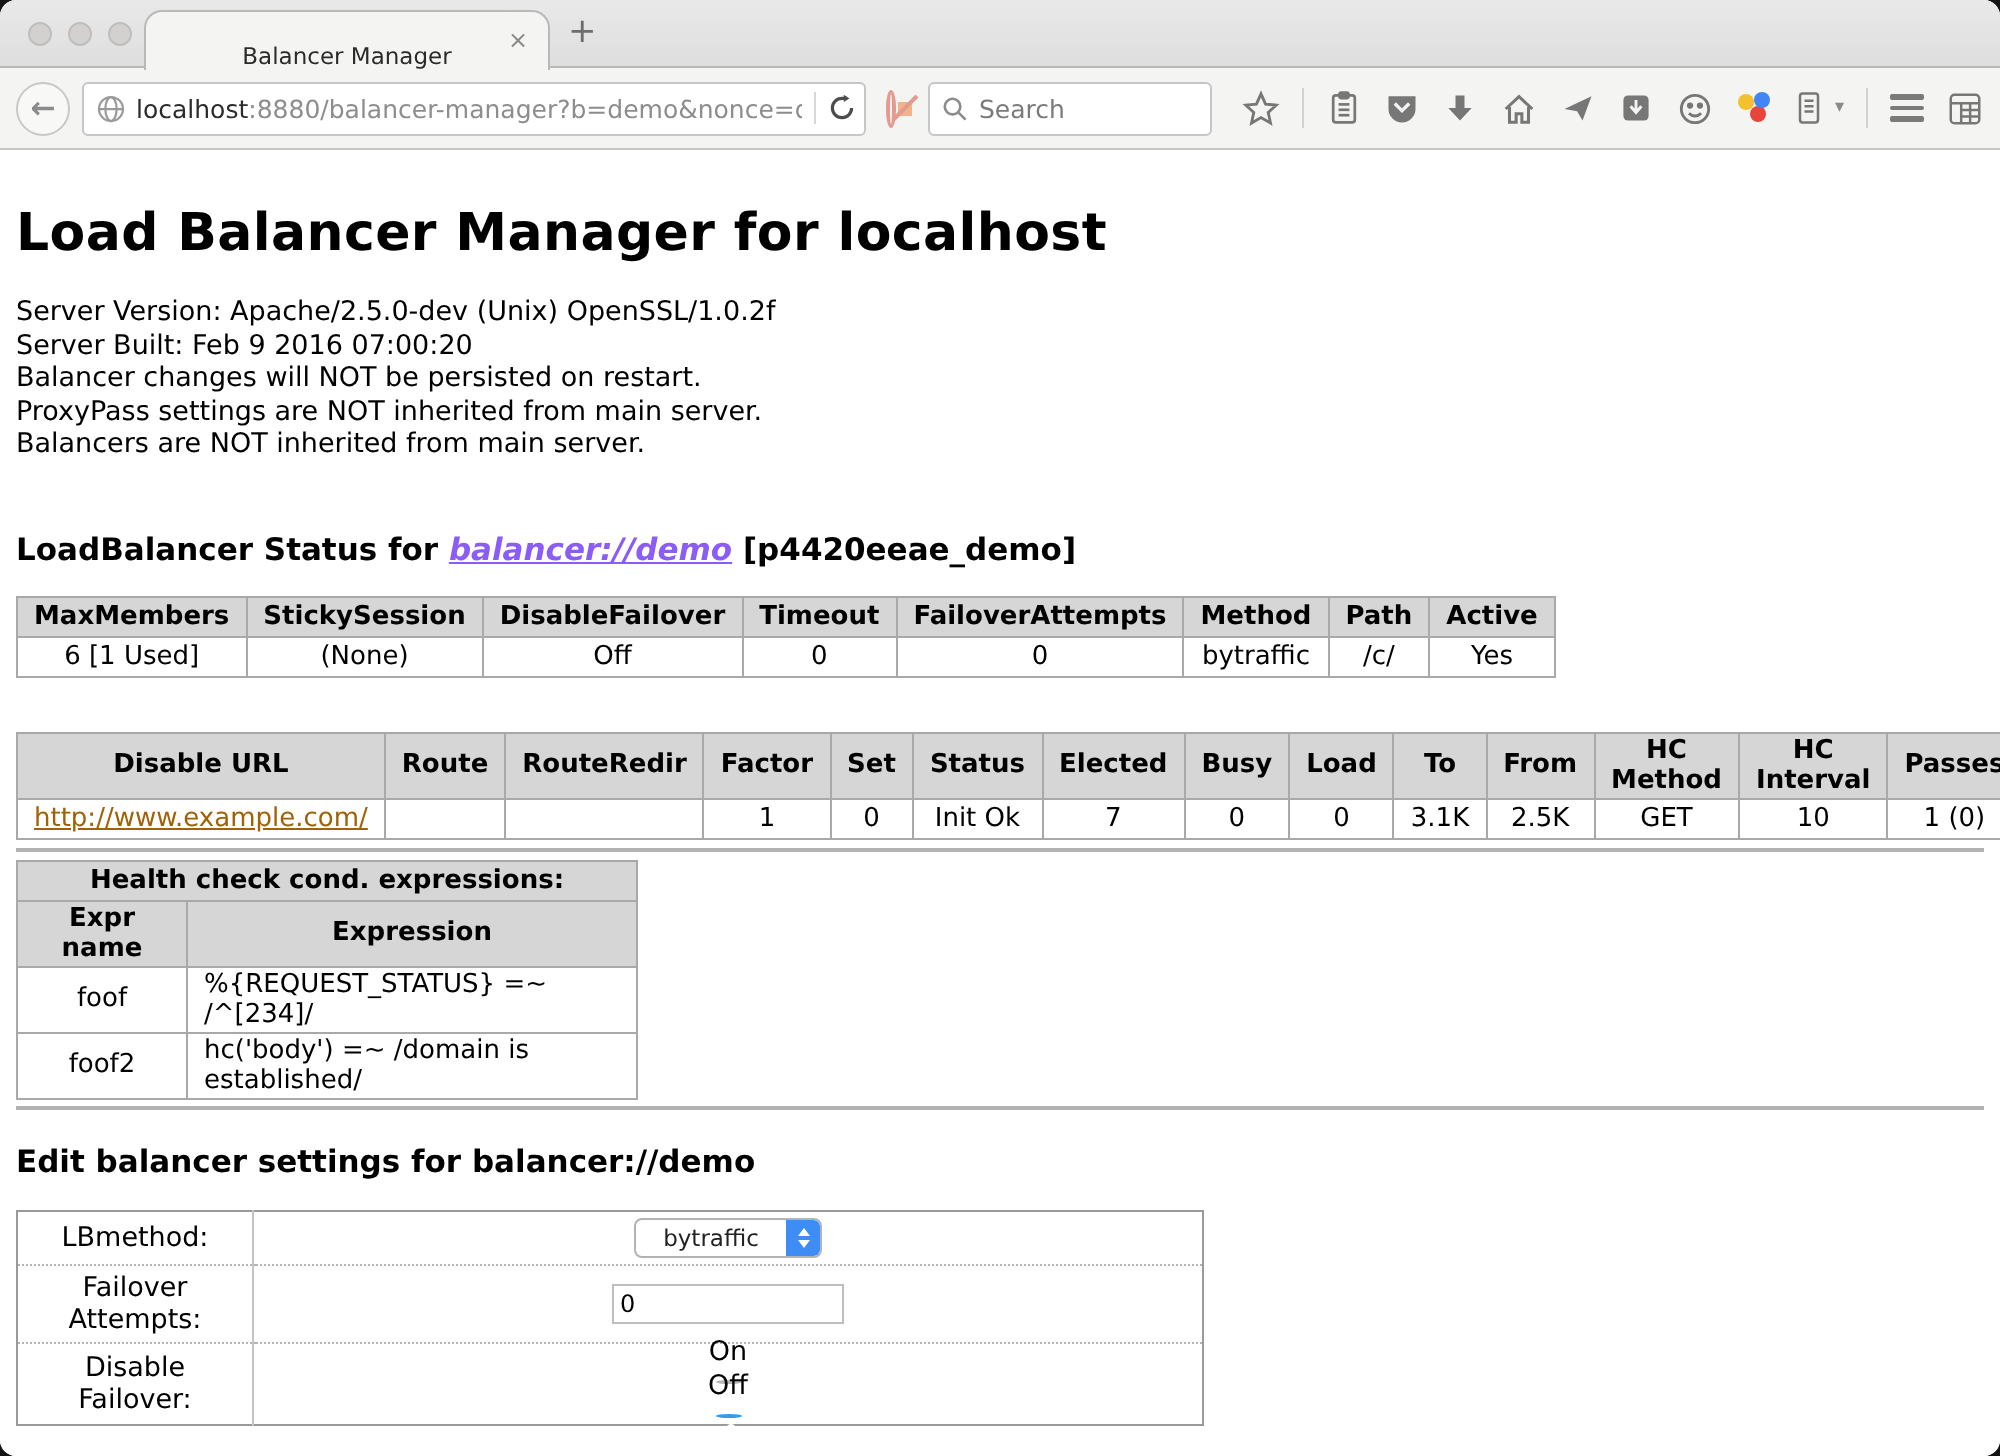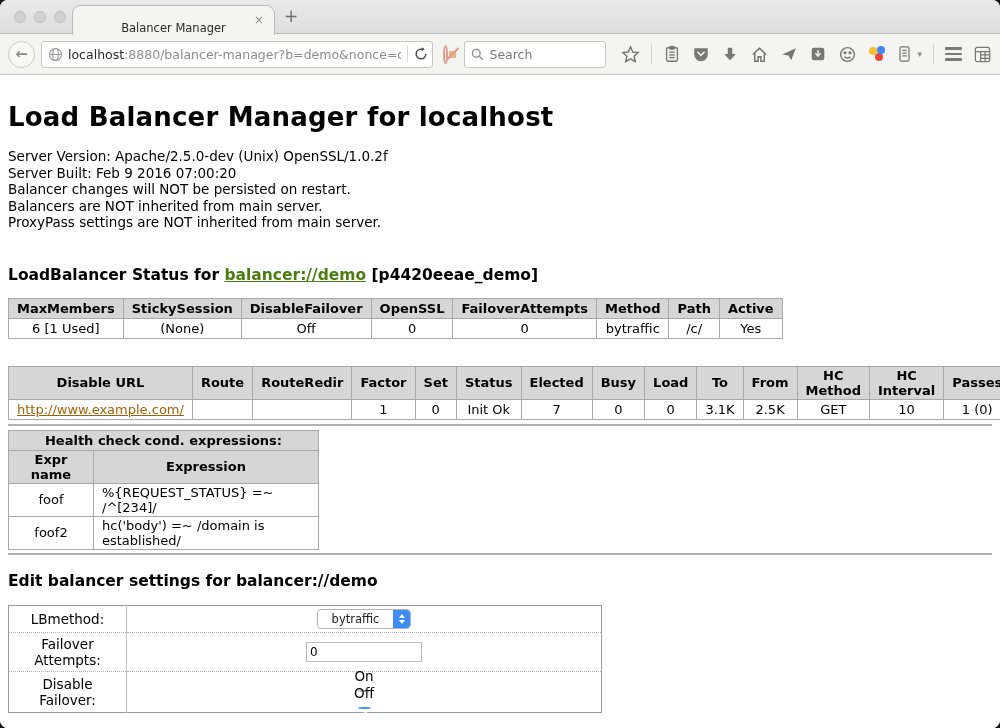--- a/index.html
+++ b/index.html
@@ -42,21 +42,21 @@
   .dots .d3 { background:#4285f4; left:9px; top:1px; }
   .caret { color:#8a8a8a; font-size:9px; margin-left:-6px; }
   .burger { display:flex; flex-direction:column; gap:3px; }
   .burger i { width:17px; height:2.5px; background:#7a7a7a; border-radius:1px; }
 
   
   .content { flex:1; background:#fff; padding:0 8px; overflow:hidden; color:#000; }
   h1.page-title { font-size:26px; font-weight:bold; margin:27px 0 16px; letter-spacing:0.2px; }
   .server-info div { font-size:13.5px; line-height:16.5px; }
   .section-heading { font-size:15.5px; font-weight:bold; margin:35px 0 14px; }
-  .section-heading a { color:#4d7c0f; }
+  .section-heading a { color:#8b5cf6;font-style:italic; }
   .edit-heading { margin:17px 0 15px; }
 
   table.dt { border-collapse:collapse; font-size:13px; }
   table.dt th, table.dt td { border:1px solid #a9a9a9; padding:1px 8px; text-align:center; height:20px; }
   table.dt th { background:#d6d6d6; font-weight:bold; }
   table.dt a { color:#a16207; }
   .tbl-status { margin-bottom:27px; }
   .tbl-worker { margin-bottom:4px; }
   .tbl-health { margin:4px 0 1px; }
   .tbl-health .expr { text-align:left; }
@@ -223,33 +223,33 @@
     </div>
   </div>
 
   <div class="content">
     <h1 class="page-title">Load Balancer Manager for localhost</h1>
 
     <div class="server-info">
       <div>Server Version: Apache/2.5.0-dev (Unix) OpenSSL/1.0.2f</div>
       <div>Server Built: Feb 9 2016 07:00:20</div>
       <div>Balancer changes will NOT be persisted on restart.</div>
+      <div>ProxyPass settings are NOT inherited from main server.</div>
       <div>Balancers are NOT inherited from main server.</div>
-      <div>ProxyPass settings are NOT inherited from main server.</div>
     </div>
 
     <h3 class="section-heading"><span>LoadBalancer Status for </span><a href="#">balancer://demo</a><span> [p4420eeae_demo]</span></h3>
 
     <table class="dt tbl-status">
       <tbody>
           <tr>
         <th>MaxMembers</th>
         <th>StickySession</th>
         <th>DisableFailover</th>
-        <th>OpenSSL</th>
+        <th>Timeout</th>
         <th>FailoverAttempts</th>
         <th>Method</th>
         <th>Path</th>
         <th>Active</th>
       </tr>
       <tr>
         <td>6 [1 Used]</td>
         <td>(None)</td>
         <td>Off</td>
         <td>0</td>

